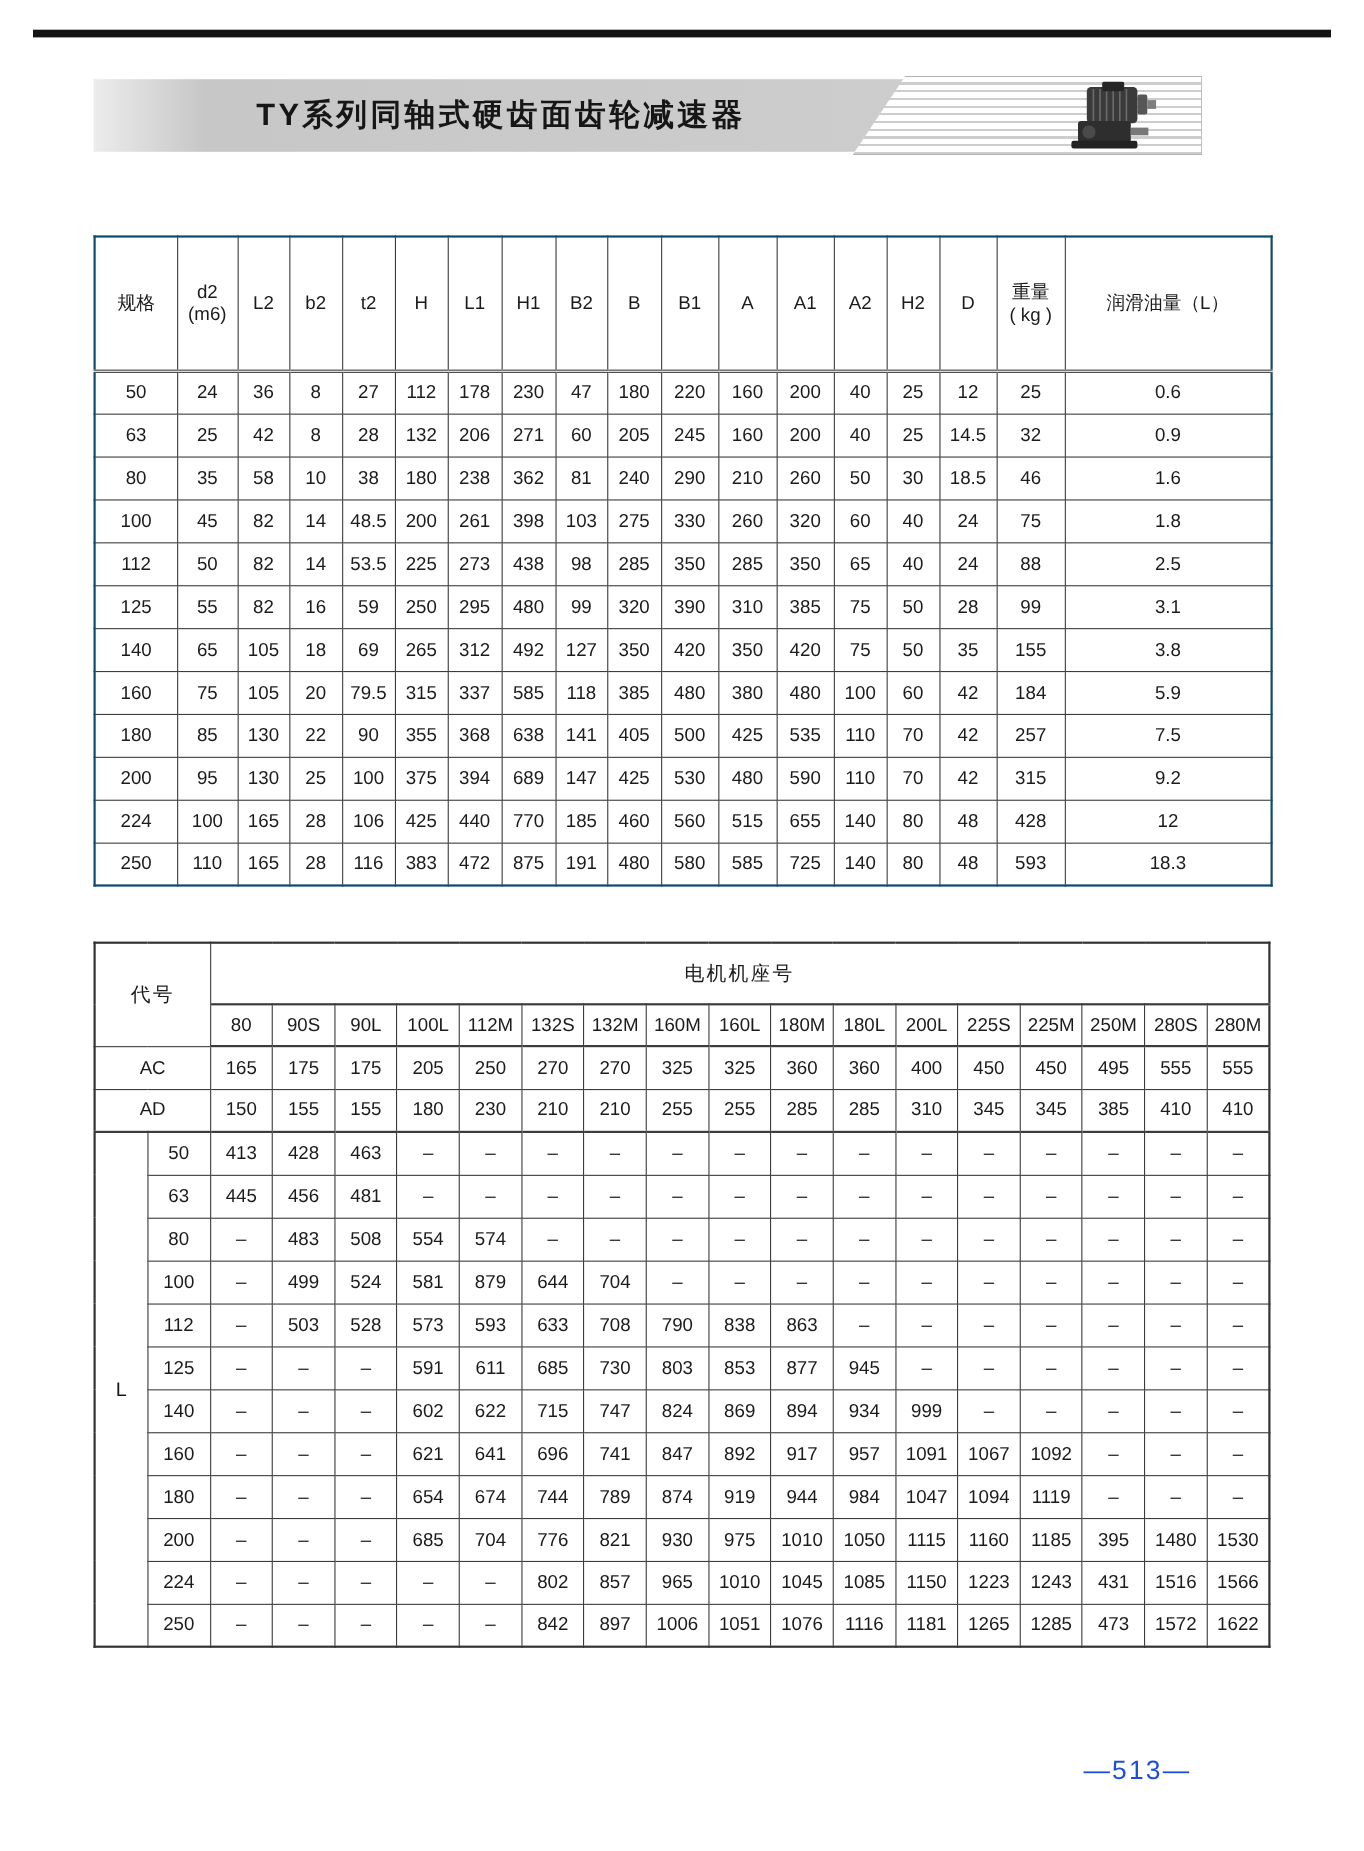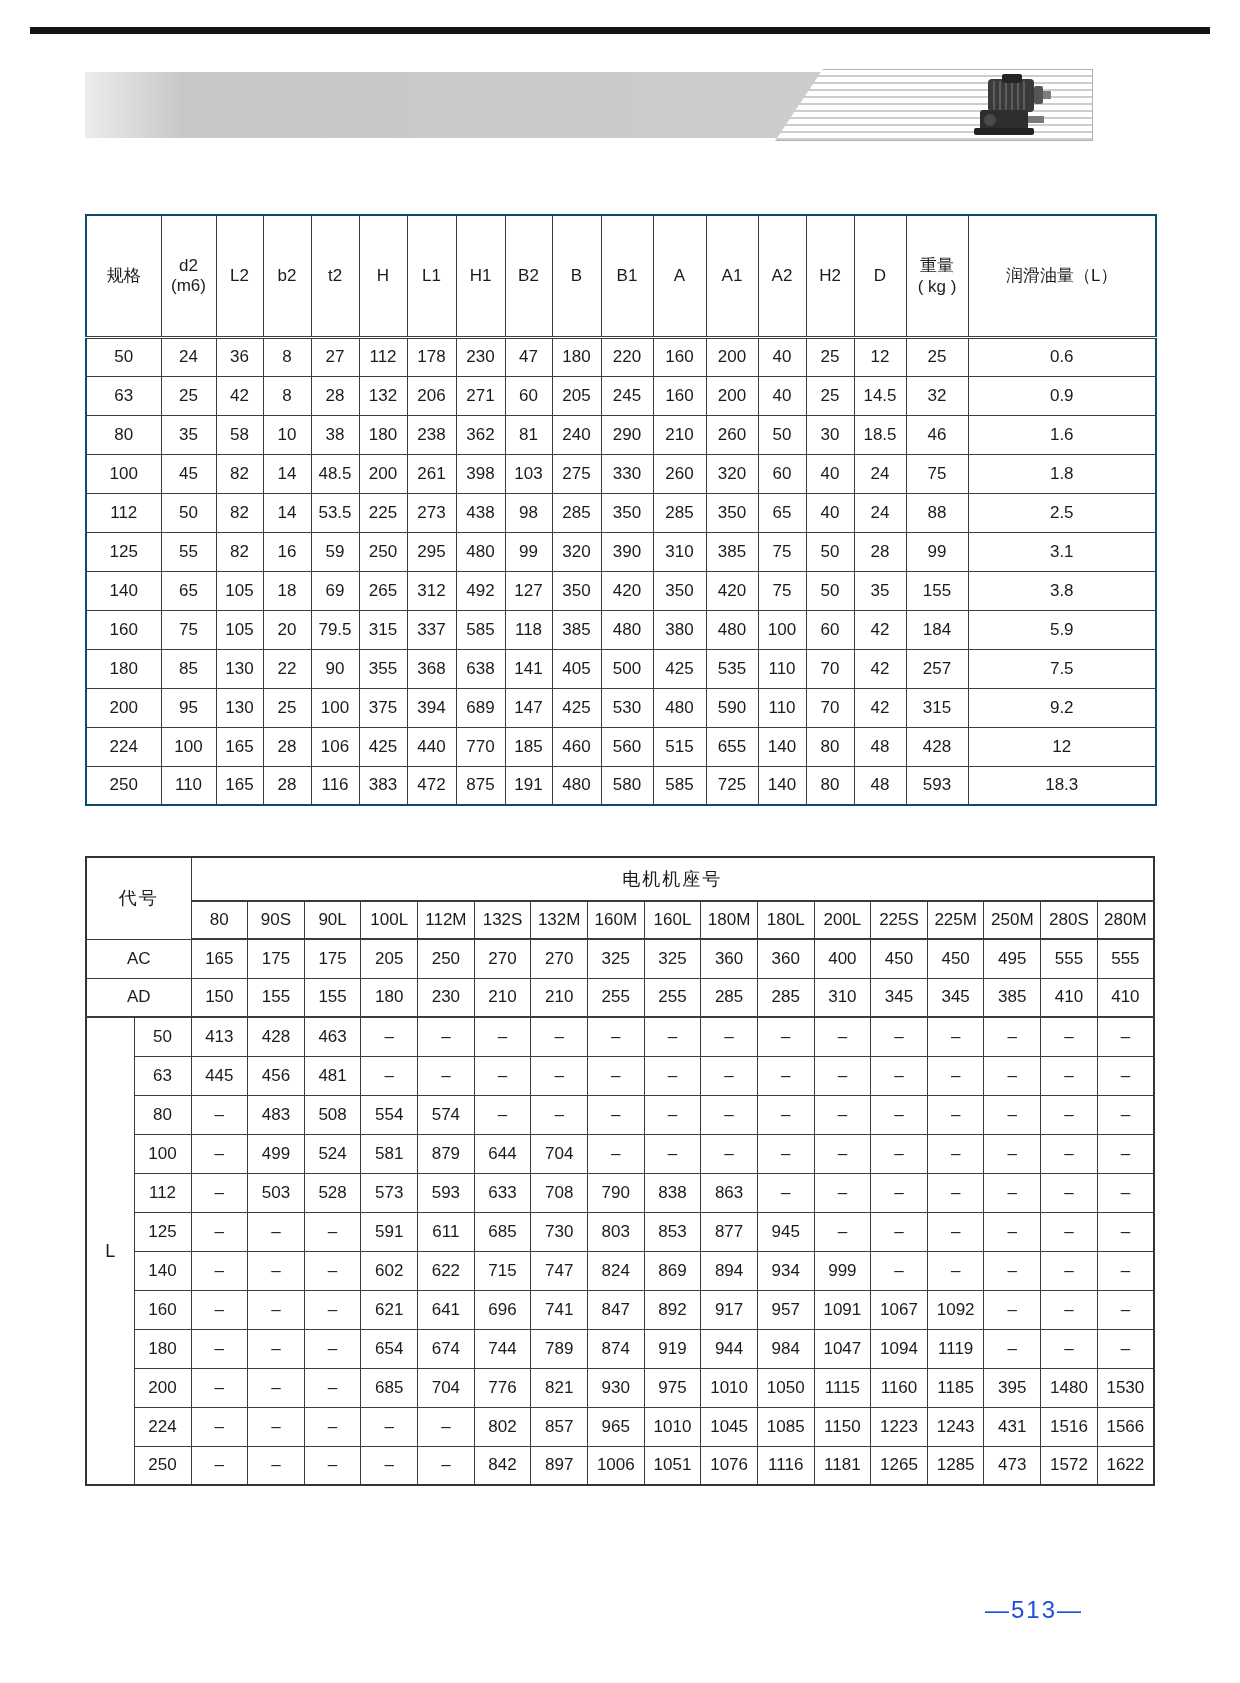--- a/index.html
+++ b/index.html
@@ -24,35 +24,36 @@
   table{border-collapse:collapse;table-layout:fixed}
   .dim{position:absolute;left:85px;top:214px;width:1070px;border:2px solid #0c4a6e}
   .dim th,.dim td{border:1px solid #3c3c3c;text-align:center;vertical-align:middle;
                   font-size:17px;font-weight:normal;height:39px;padding:0;white-space:pre-line}
   .dim thead th{height:122px;border-bottom:3px double #3c3c3c}
 
   .motor{position:absolute;left:85px;top:856px;width:1070px;border:2px solid #333}
   .motor th,.motor td{border:1px solid #3c3c3c;text-align:center;vertical-align:middle;
                       font-size:17px;font-weight:normal;height:39px;padding:0}
   .motor th.corner{font-size:18px;letter-spacing:2px}
-  .motor th.group{height:44px;border-bottom:2px solid #3c3c3c;font-size:18px;letter-spacing:2px}
+  .motor th.group{height:56px;border-bottom:2px solid #3c3c3c;font-size:18px;letter-spacing:2px}
   .motor tr.frames th{height:38px;border-bottom:2px solid #3c3c3c}
   .motor tr.last-acad th,.motor tr.last-acad td{border-bottom:2px solid #3c3c3c}
   .motor th.l-label{font-size:18px}
 
   .footer-page{position:absolute;left:985px;top:1596px;font-size:24px;letter-spacing:2px;color:#1d4ed8}
 </style>
 </head>
 <body>
 
 <div class="page">
 
   <div class="top-rule"></div>
 
   <div class="banner">
+    <div class="banner-title">TY系列同轴式硬齿面齿轮减速器</div>
     <div class="stripes">
       <svg class="photo" width="122" height="64" viewBox="0 0 122 64">
         <rect x="38" y="5" width="46" height="33" rx="4" fill="#3a3a3a"></rect>
         <g stroke="#6a6a6a" stroke-width="1.5">
           <line x1="44" y1="7" x2="44" y2="36"></line>
             <line x1="50" y1="7" x2="50" y2="36"></line>
           <line x1="56" y1="7" x2="56" y2="36"></line>
             <line x1="62" y1="7" x2="62" y2="36"></line>
           <line x1="68" y1="7" x2="68" y2="36"></line>
             <line x1="74" y1="7" x2="74" y2="36"></line>

